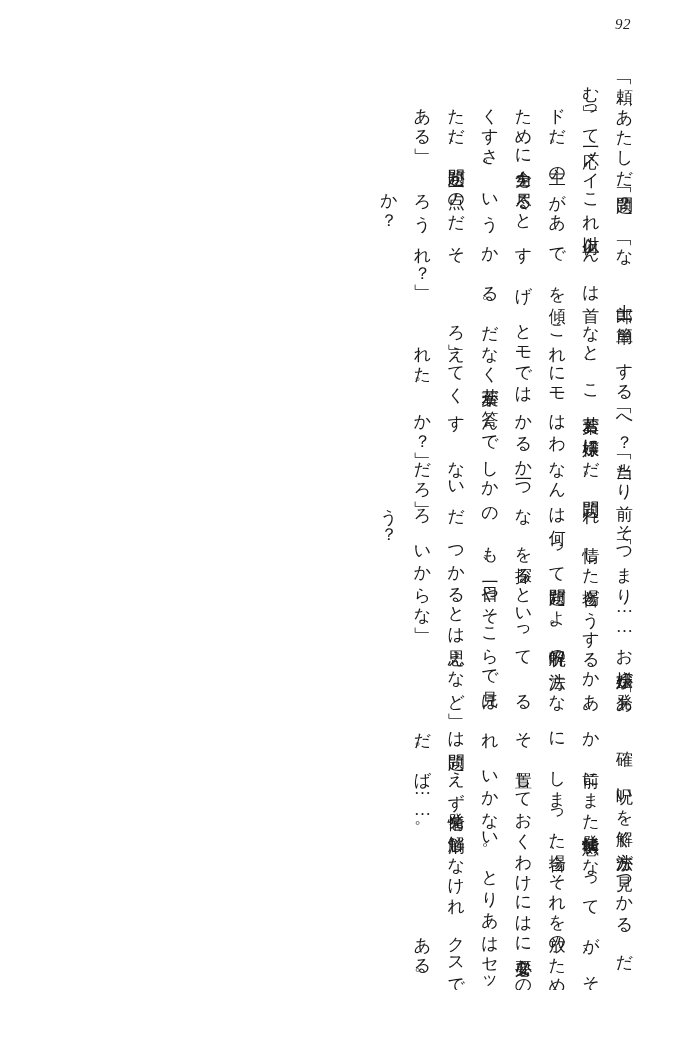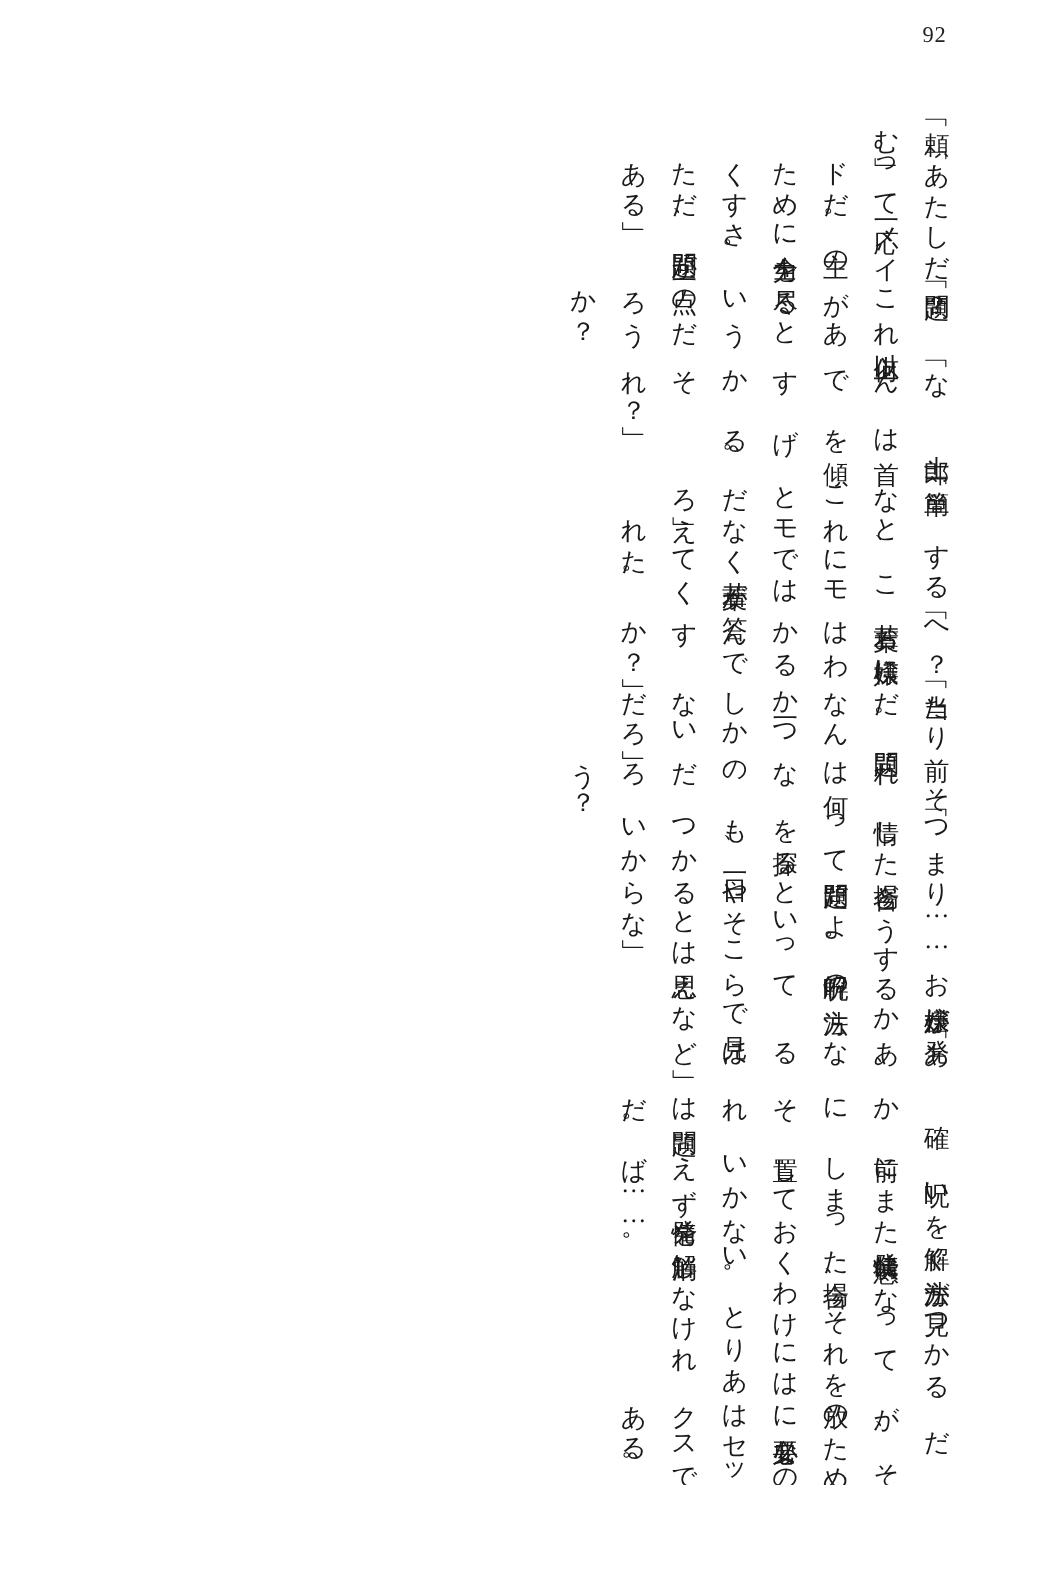--- a/index.html
+++ b/index.html
@@ -20,20 +20,21 @@
     width: 693px;
     height: 1050px;
     background: #ffffff;
     box-sizing: border-box;
   }
   #page-number {
     position: absolute;
     top: 16px;
     right: 62px;
     font-size: 15px;
+    font-style: italic;
     font-family: "Liberation Serif", "DejaVu Serif", serif;
     color: #222;
     letter-spacing: 0.5px;
     margin-left: 48px;
   }
   #text-body {
     position: absolute;
     top: 74px;
     right: 52px;
     left: 52px;

